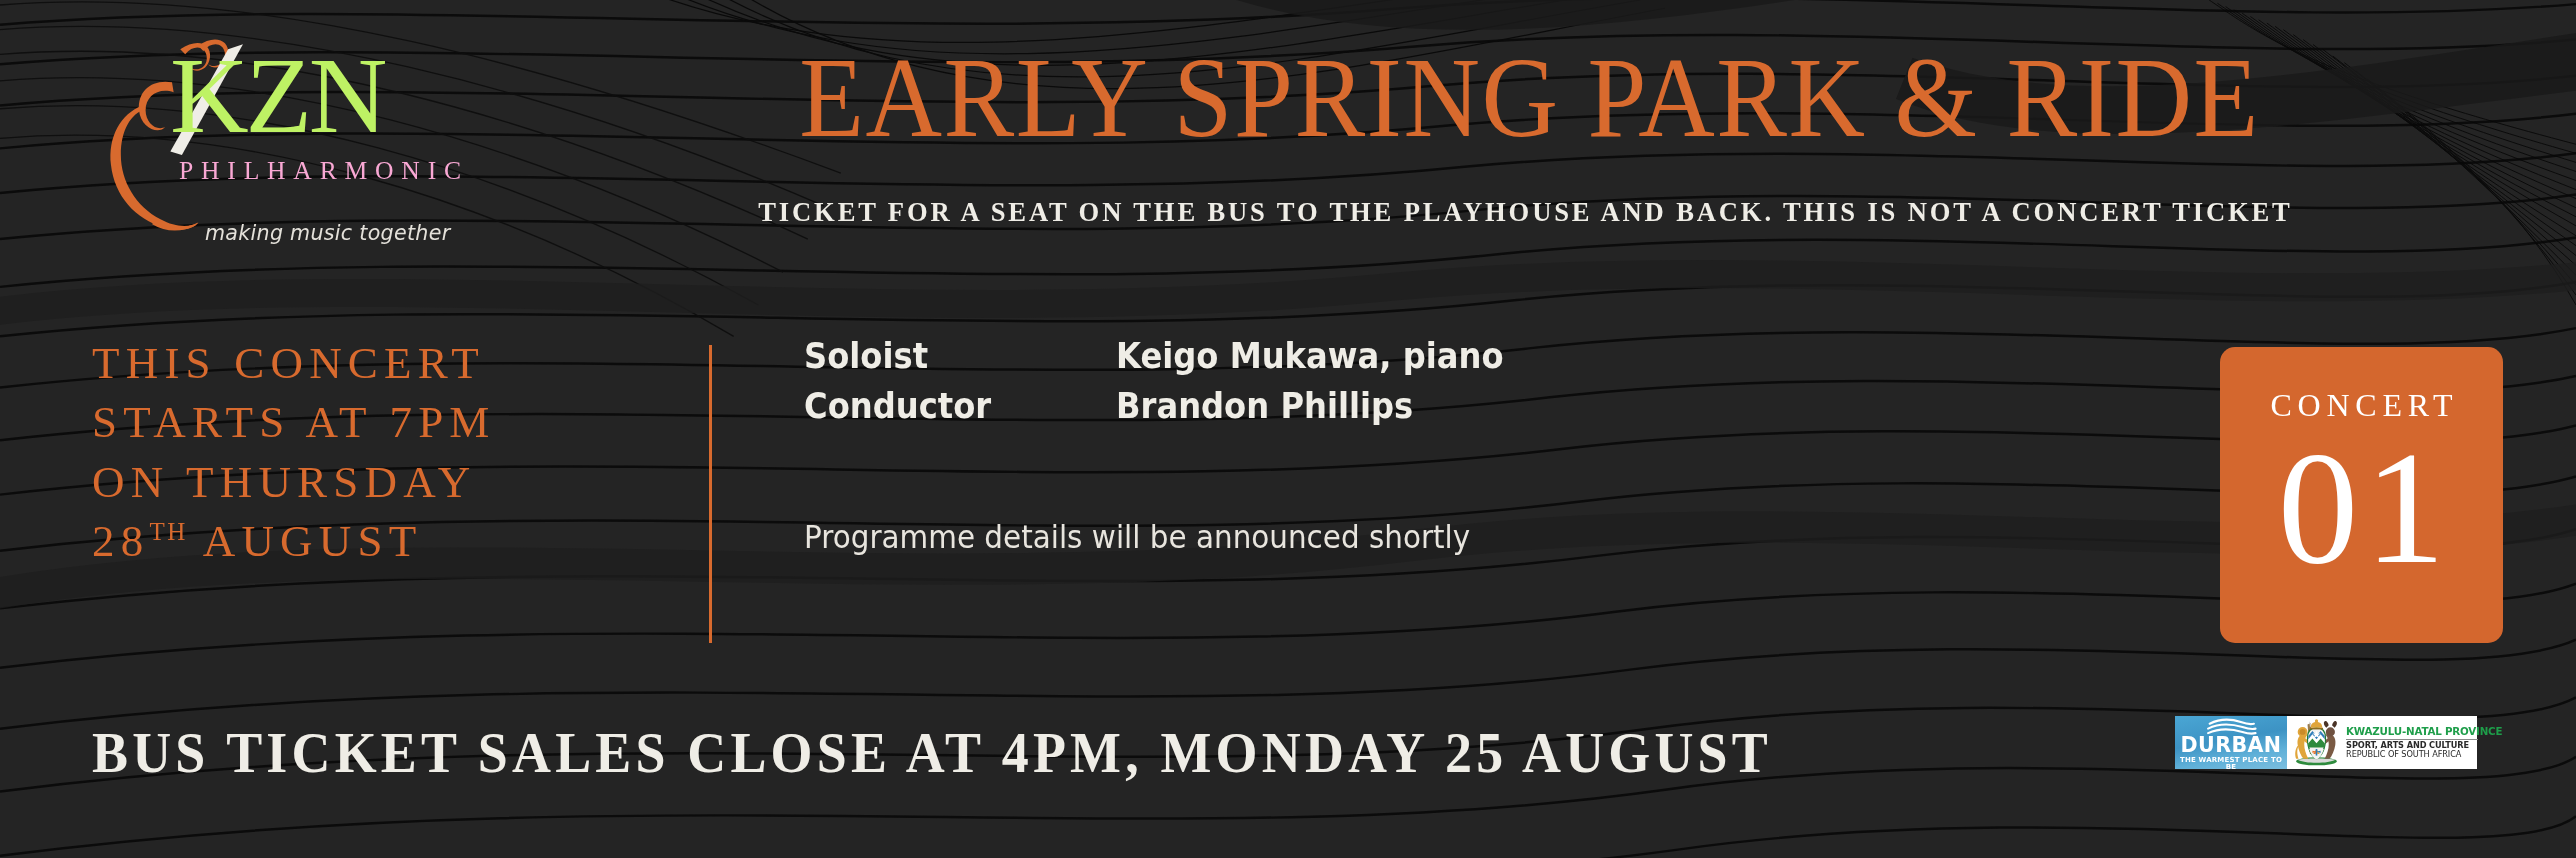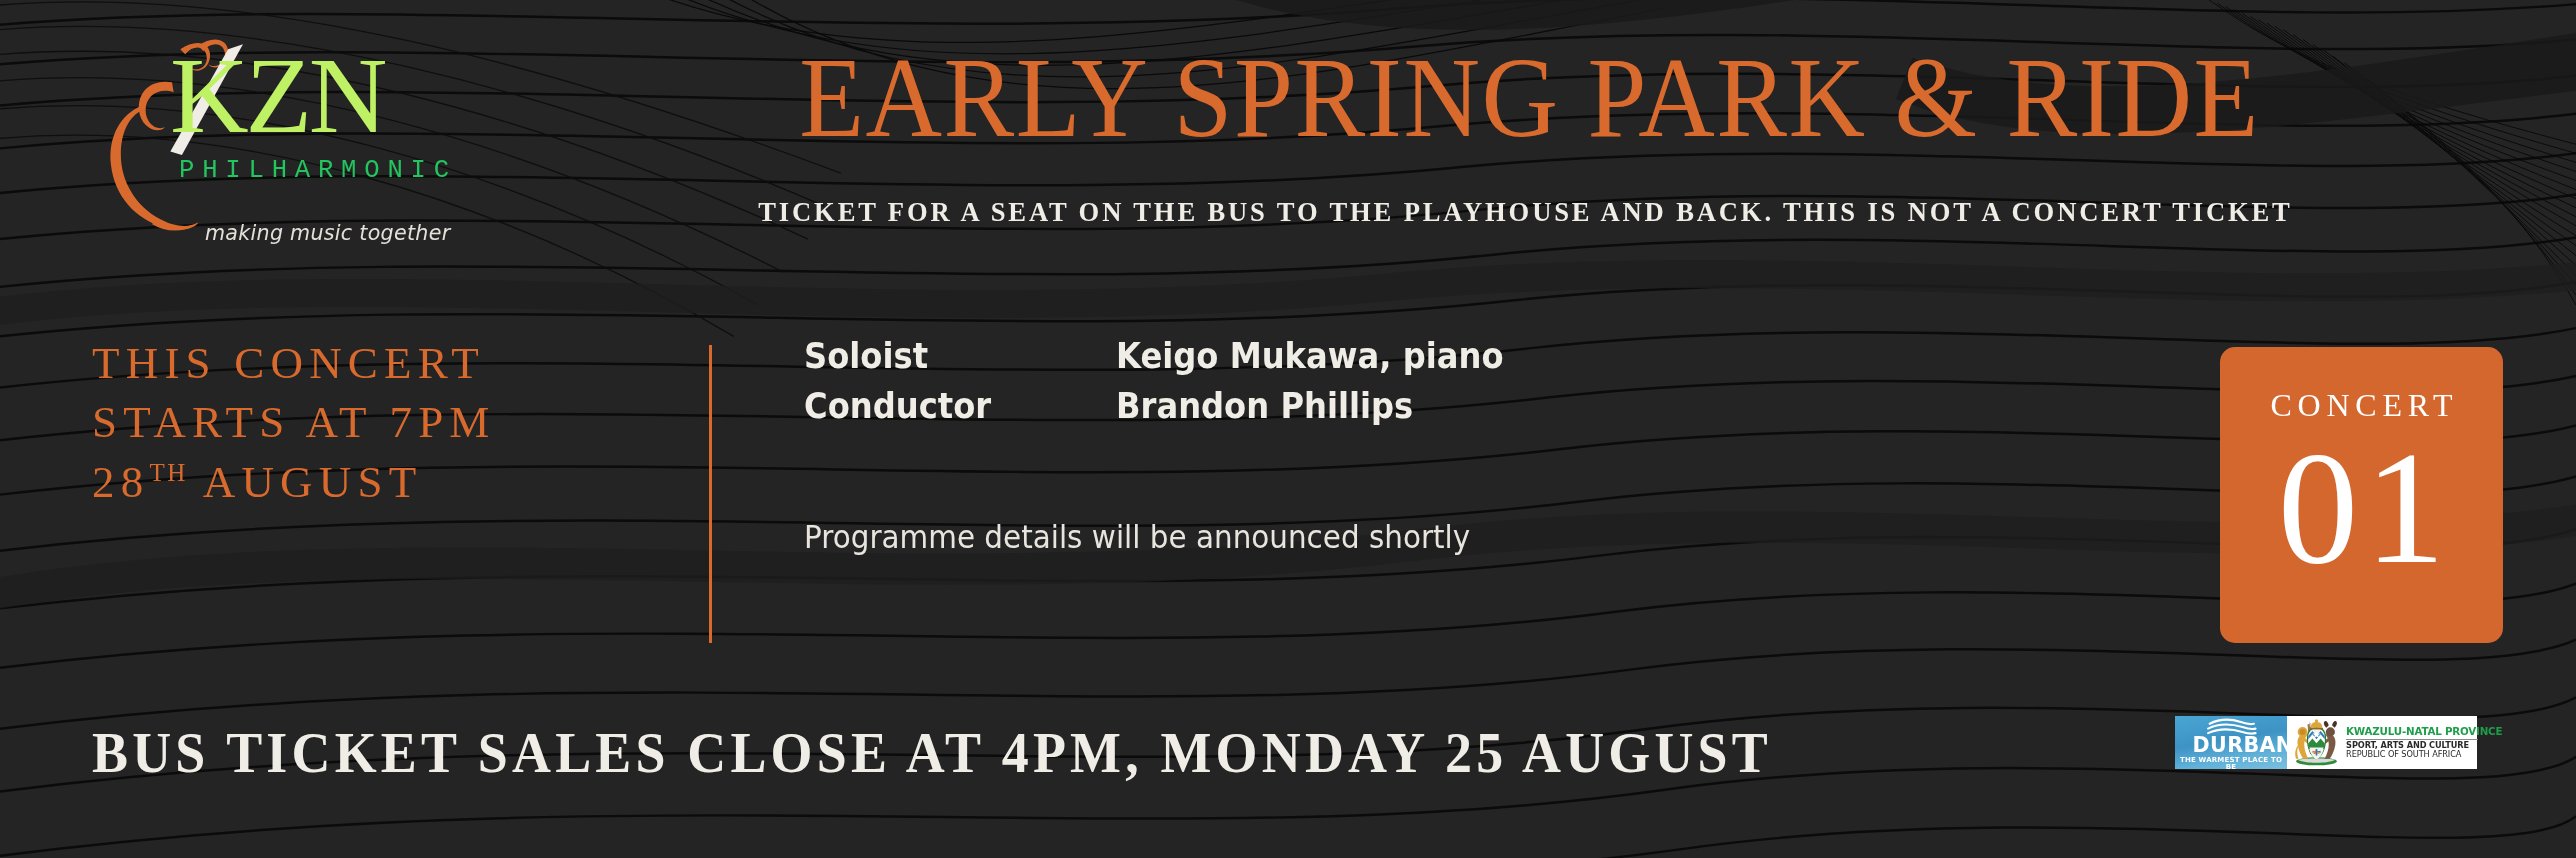--- a/index.html
+++ b/index.html
@@ -42,24 +42,24 @@
     font-size: 109px;
     font-weight: 400;
     color: #bef264;
     letter-spacing: -3.3px;
     line-height: 1;
   }
   .logo-philharmonic {
     position: absolute;
     left: 106px;
     top: 125px;
-    font-family: Liberation Mono, monospace;
+    font-family: Liberation Serif, serif;
     font-size: 25.6px;
     letter-spacing: 7.8px;
-    color: #22c55e;
+    color: #f9a8d4;
     white-space: nowrap;
   }
   .logo-tagline {
     position: absolute;
     left: 132px;
     top: 162px;
     font-family: "DejaVu Sans", sans-serif;
     font-style: italic;
     font-size: 20.6px;
     color: #E4E1DA;
@@ -244,21 +244,20 @@
     position: absolute;
     left: 0; top: 19px;
     width: 100%;
     text-align: center;
     font-family: "DejaVu Sans", sans-serif;
     font-size: 20.6px;
     font-weight: 700;
     color: #FFFFFF;
     letter-spacing: 0.4px;
     line-height: 1;
-    margin-left: 12px;
   }
   #durban-slogan {
     position: absolute;
     left: 0; top: 41px;
     width: 100%;
     text-align: center;
     font-family: "DejaVu Sans", sans-serif;
     font-size: 7px;
     font-weight: 700;
     color: #FFFFFF;
@@ -394,20 +393,21 @@
     <div class="logo-philharmonic">PHILHARMONIC</div>
     <div class="logo-tagline">making music together</div>
   </div>
 
   <div id="headline">EARLY SPRING PARK &amp; RIDE</div>
   <div id="subheadline">TICKET FOR A SEAT ON THE BUS TO THE PLAYHOUSE AND BACK. THIS IS NOT A CONCERT TICKET</div>
 
   <div id="date-block">
     <div>THIS CONCERT</div>
     <div>STARTS AT 7PM</div>
+    <div>ON THURSDAY</div>
     <div><span>28</span><span class="sup">TH</span> <span>AUGUST</span></div>
   </div>
 
   <div id="divider"></div>
 
   <div id="details">
     <div class="detail-row">
       <div class="detail-label">Soloist</div>
       <div class="detail-value">Keigo Mukawa, piano</div>
     </div>

